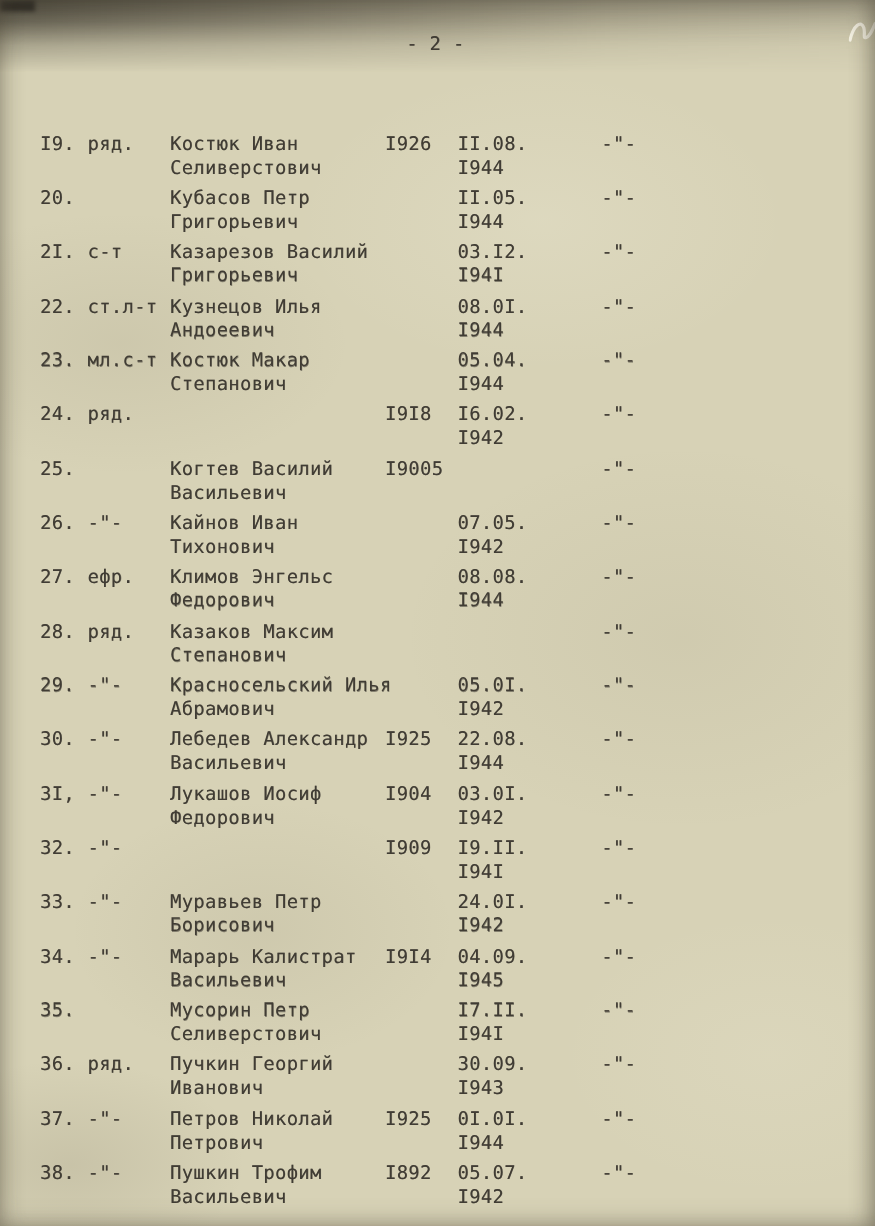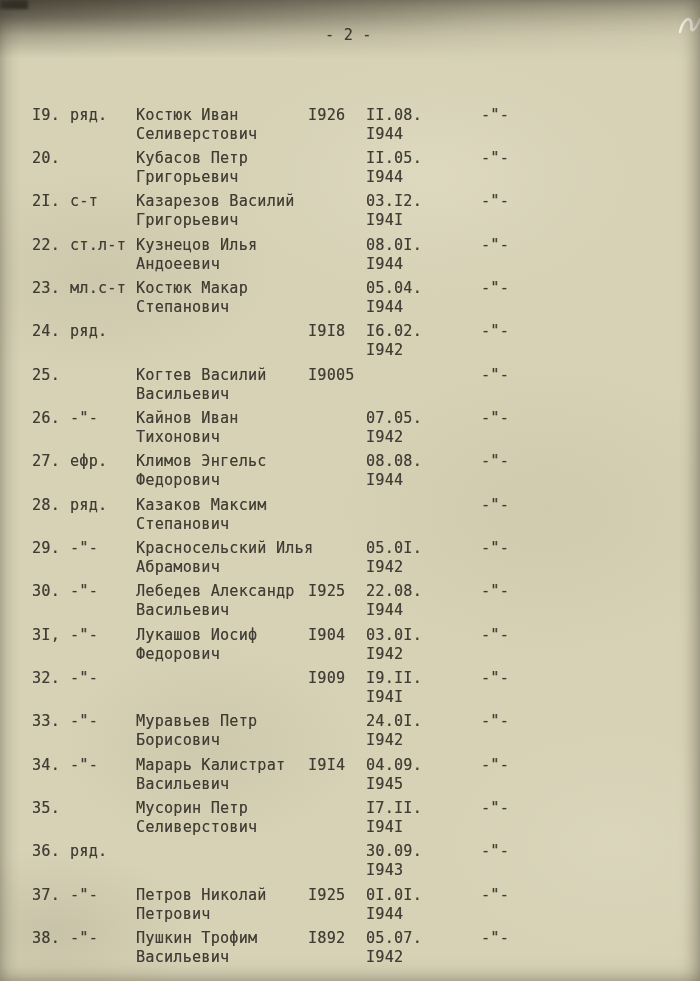--- a/index.html
+++ b/index.html
@@ -219,20 +219,21 @@
     <span class="txt c c-rank"></span>
     <span class="txt c c-name"><span class="l">Мусорин Петр</span><span class="l">Селиверстович</span></span>
     <span class="txt c c-year"></span>
     <span class="txt c c-date"><span class="l">I7.II.</span><span class="l">I94I</span></span>
     <span class="txt c c-note">-"-</span>
   </div>
 
   <div class="row" style="top:794px">
     <span class="txt c c-num">36.</span>
     <span class="txt c c-rank">ряд.</span>
+    <span class="txt c c-name"><span class="l">Пучкин Георгий</span><span class="l">Иванович</span></span>
     <span class="txt c c-year"></span>
     <span class="txt c c-date"><span class="l">30.09.</span><span class="l">I943</span></span>
     <span class="txt c c-note">-"-</span>
   </div>
 
   <div class="row" style="top:838px">
     <span class="txt c c-num">37.</span>
     <span class="txt c c-rank">-"-</span>
     <span class="txt c c-name"><span class="l">Петров Николай</span><span class="l">Петрович</span></span>
     <span class="txt c c-year">I925</span>

